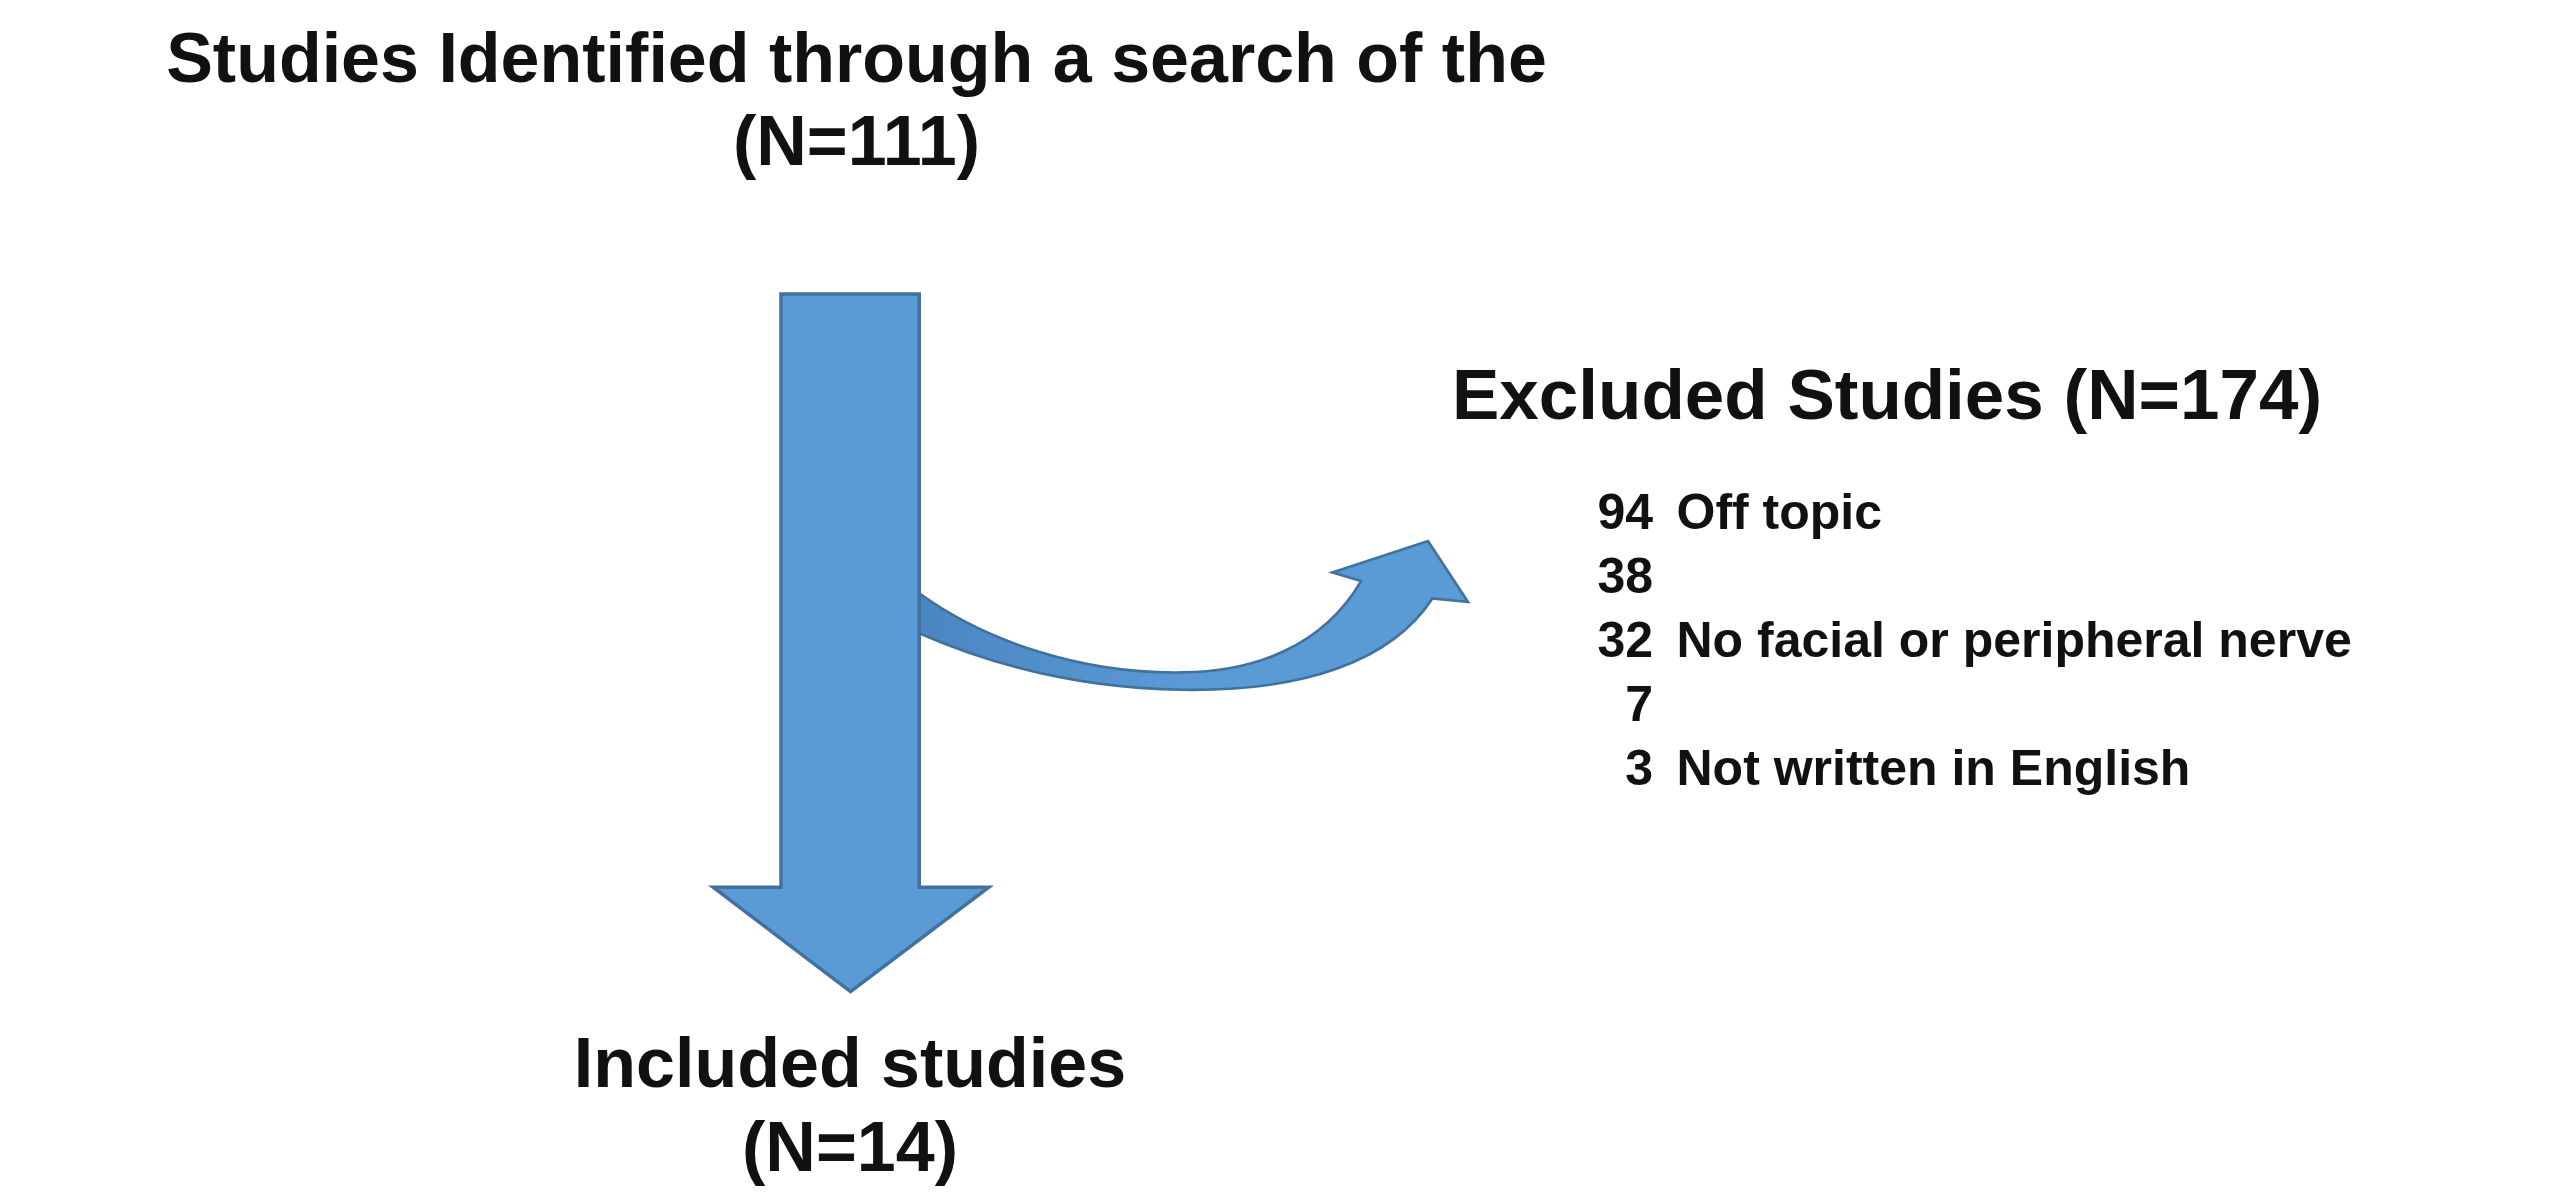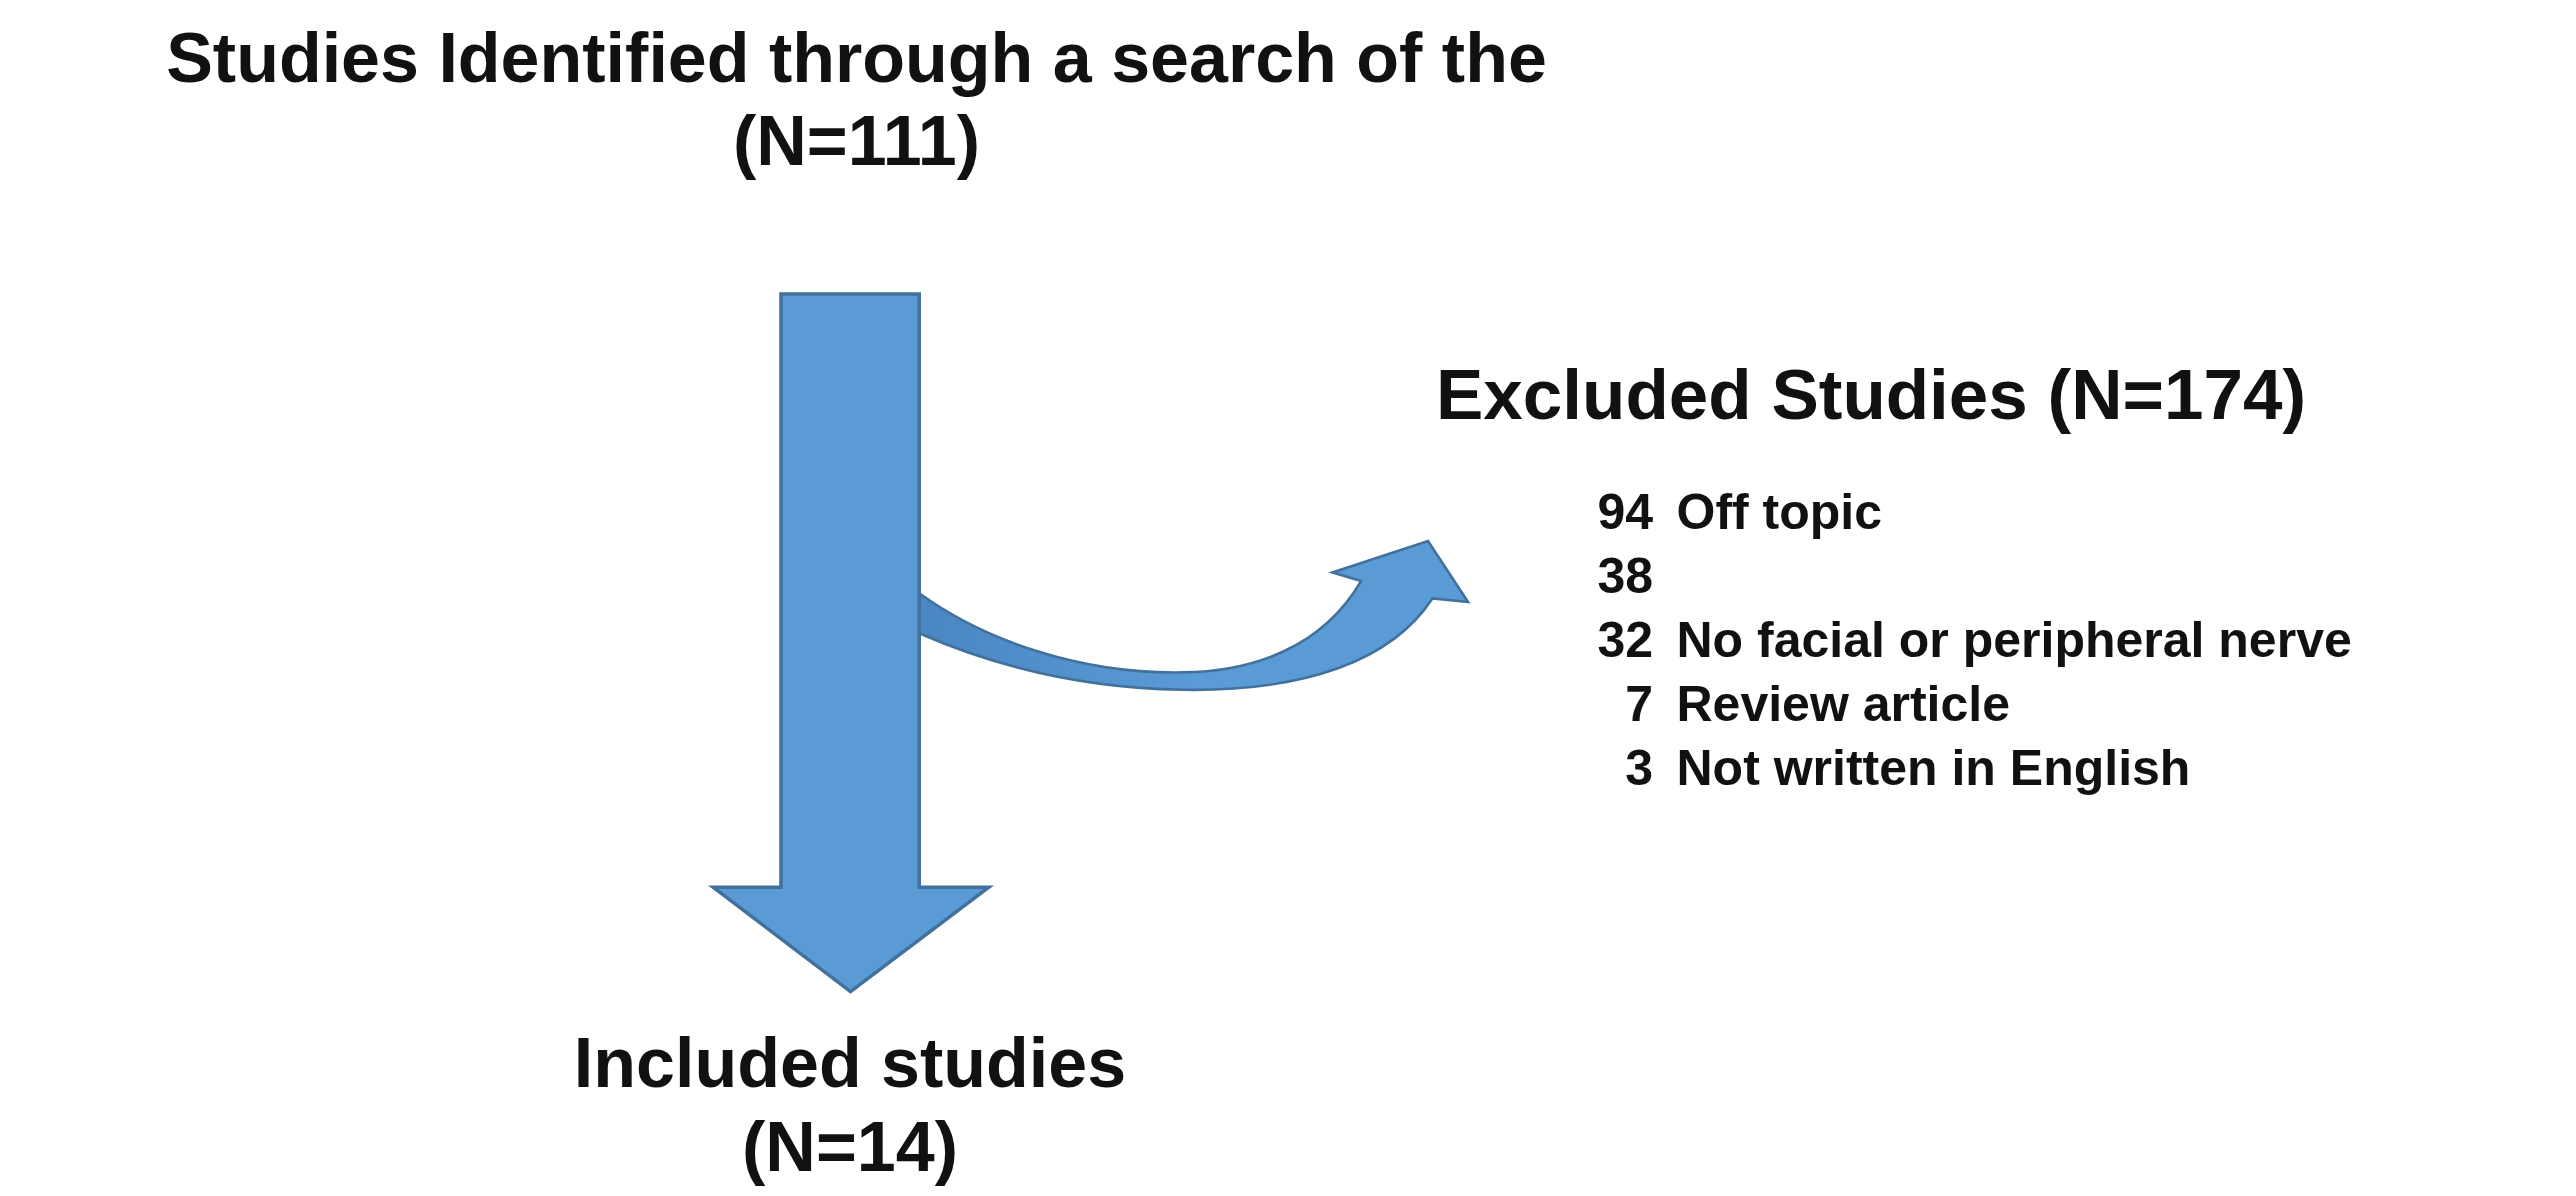--- a/index.html
+++ b/index.html
@@ -1,19 +1,19 @@
 <!DOCTYPE html>
 <html style="font-size:14px"><head>
 <meta charset="utf-8">
 <style>
   html, body { margin: 0; padding: 0; background: #ffffff; }
   body { width: 2576px; height: 1197px; position: relative; overflow: hidden;
          font-family: "Liberation Sans", "DejaVu Sans", sans-serif; color: #111111; }
   .canvas { position: absolute; left: 0; top: 0; width: 2576px; height: 1197px; font-weight: bold; }
-  .txt { position: absolute; white-space: nowrap; line-height: 1; }
+  .txt { position: absolute; white-space: nowrap; line-height: 1; margin-left: 16px; }
   .center-block { position: absolute; text-align: center; white-space: nowrap; }
   .title-line { display: block; font-size: 70px; line-height: 83px; height: 83px; }
   .incl-line { display: block; font-size: 70px; line-height: 84px; height: 84px; }
   .excl-head { font-size: 71px; }
   .excl-list { position: absolute; left: 1578px; top: 480px; }
   .excl-row { display: flex; font-size: 50px; line-height: 64px; height: 64px; white-space: nowrap; }
   .excl-num { display: inline-block; width: 75px; text-align: right; }
   .excl-label { display: inline-block; margin-left: 23.5px; }
   svg.shapes { position: absolute; left: 0; top: 0; }
 </style>
@@ -62,21 +62,20 @@
     </div>
     <div class="excl-row">
       <span class="excl-num">38</span>
     </div>
     <div class="excl-row">
       <span class="excl-num">32</span>
       <span class="excl-label">No facial or peripheral nerve</span>
     </div>
     <div class="excl-row">
       <span class="excl-num">7</span>
-      <span class="excl-label">Review article</span>
     </div>
     <div class="excl-row">
       <span class="excl-num">3</span>
       <span class="excl-label">Not written in English</span>
     </div>
   </div>
 
   <div class="center-block" style="left: 502px; width: 696px; top: 1021px;">
     <span class="incl-line">Included studies</span>
     <span class="incl-line">(N=14)</span>

